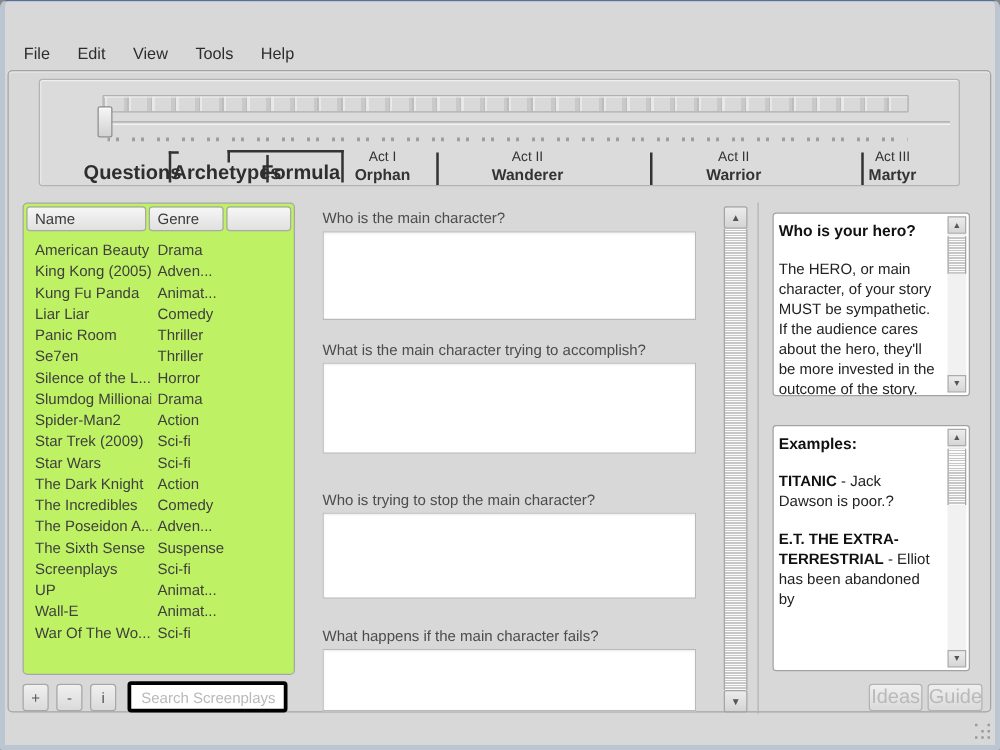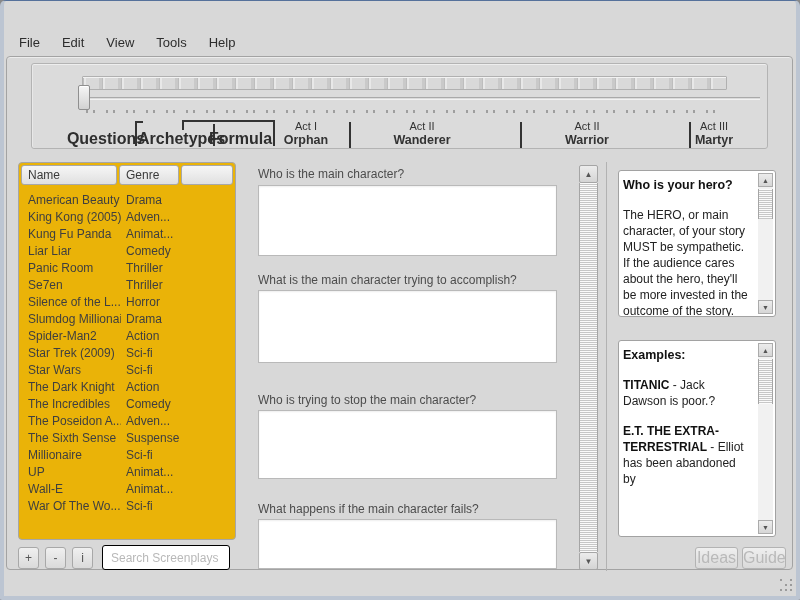--- a/index.html
+++ b/index.html
@@ -49,35 +49,35 @@
   .tl-tab { position:absolute; top:66px; font-size:16px; font-weight:bold; color:#2e2e2e; text-align:center; }
   .tl-act { position:absolute; top:56px; text-align:center; color:#333; }
   .tl-act .a1 { display:block; font-size:11px; line-height:13px; }
   .tl-act .a2 { display:block; font-size:12.5px; font-weight:bold; line-height:14px; }
   .tl-sep { position:absolute; border-left:2px solid #333; }
   .hook-left-top { border-left:2px solid #333; border-top:2px solid #333; }
   .bracket-top-right { border-top:2px solid #333; border-right:2px solid #333; }
 
   
   .table-panel { position:absolute; left:11px; top:105px; width:218px; height:378px;
-                 background:#eab308; border:1px solid #a6a6a6; border-radius:4px; overflow:hidden; }
+                 background:#bef264; border:1px solid #a6a6a6; border-radius:4px; overflow:hidden; }
   .tbl-header { position:absolute; left:1px; top:1px; right:1px; height:22px; display:flex; gap:2px; padding:1px; }
   .hdr-btn { background:linear-gradient(180deg,#f6f6f6,#e0e0e0); border:1px solid #a8a8a8;
              border-radius:3px; font-size:12px; color:#3a3a3a; padding:2px 0 0 6px; }
   .tbl-rows { position:absolute; left:0; top:30px; right:0; }
   .tbl-row { height:17px; display:flex; font-size:12px; color:#3f3f3f; }
   .cell-name { width:102px; padding-left:9px; white-space:nowrap; overflow:hidden; }
   .cell-genre { padding-left:5px; white-space:nowrap; }
 
   
   .tool-btn { position:absolute; top:490px; width:21px; height:22px;
               background:linear-gradient(180deg,#f0f0f0,#dadada); border:1px solid #a8a8a8;
               border-radius:3px; font-size:12px; color:#555; text-align:center; line-height:20px; }
   .search-input { position:absolute; left:95px; top:488px; width:128px; height:25px;
-                  background:#fff; border:1px solid #000000; border-radius:3px;
+                  background:#fff; border:3px solid #000000; border-radius:3px;
                   font-family:"Liberation Sans",sans-serif; font-size:12px; color:#444; padding-left:8px; }
   .search-input::placeholder { color:#b9b9b9; }
 
   
   .q-label { position:absolute; left:251px; width:300px; font-size:12px; color:#4c4c4c; }
   .q-box { position:absolute; left:251px; width:299px; background:#fff; border:1px solid #b9b9b9;
            box-shadow:inset 0 1px 2px rgba(0,0,0,.07); resize:none;
            font-family:"Liberation Sans",sans-serif; font-size:12px; color:#333; padding:3px 5px; }
 
   
@@ -220,21 +220,21 @@
           </div>
         <div class="tbl-row">
             <span class="cell-name">The Poseidon A...</span>
             <span class="cell-genre">Adven...</span>
           </div>
         <div class="tbl-row">
             <span class="cell-name">The Sixth Sense</span>
             <span class="cell-genre">Suspense</span>
           </div>
         <div class="tbl-row">
-            <span class="cell-name">Millionaire</span>
+            <span class="cell-name">Screenplays</span>
             <span class="cell-genre">Sci-fi</span>
           </div>
         <div class="tbl-row">
             <span class="cell-name">UP</span>
             <span class="cell-genre">Animat...</span>
           </div>
         <div class="tbl-row">
             <span class="cell-name">Wall-E</span>
             <span class="cell-genre">Animat...</span>
           </div>

